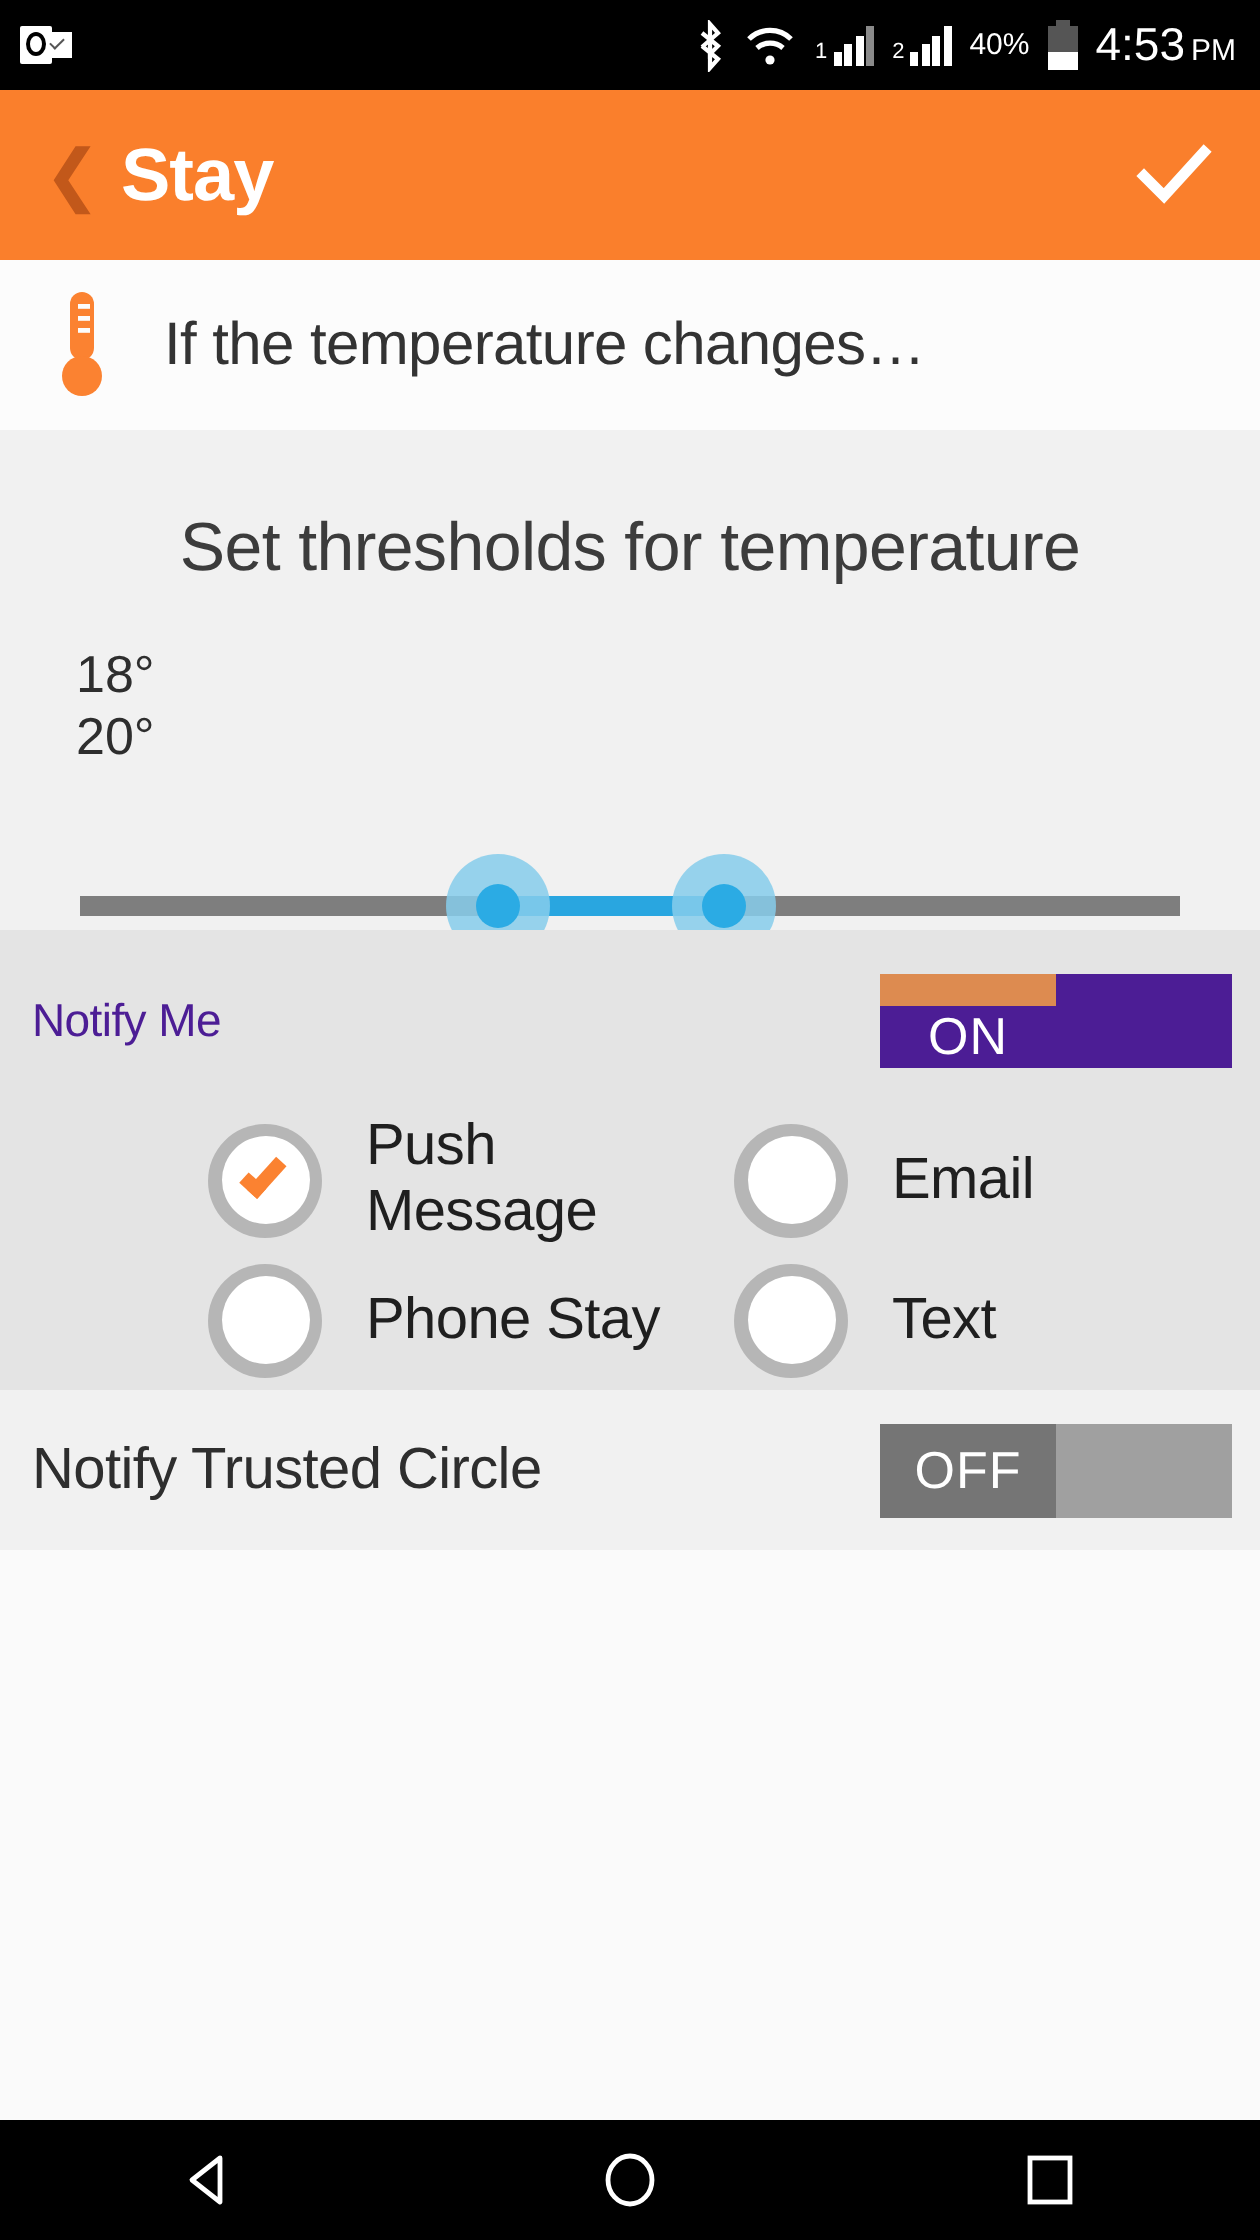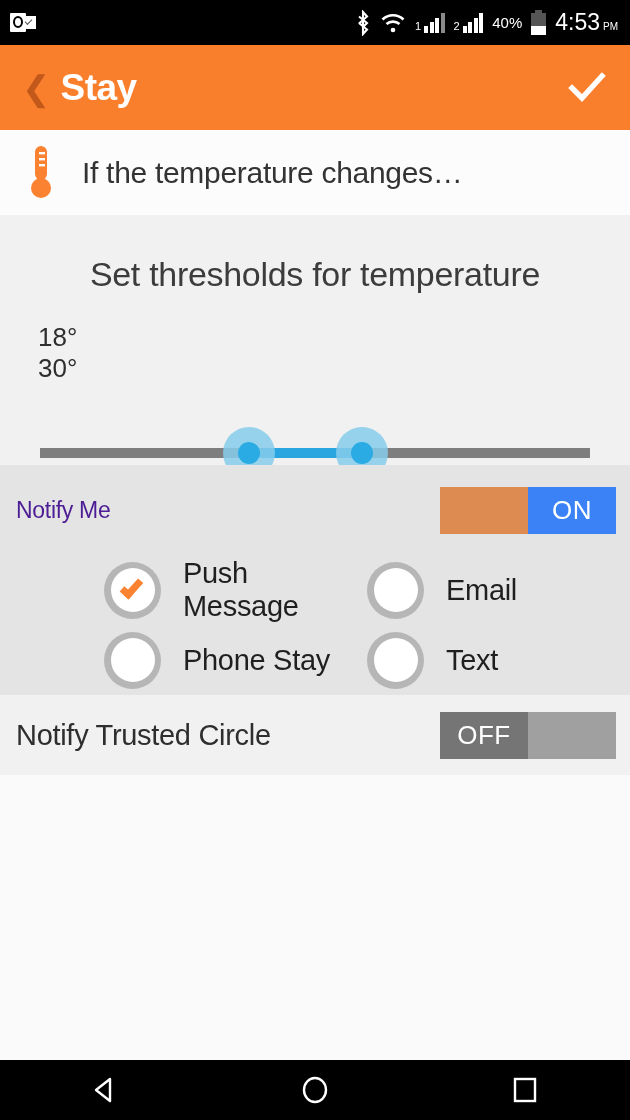--- a/index.html
+++ b/index.html
@@ -65,21 +65,21 @@
   }
   .batt-cap {
     position:absolute; left:4px; top:0px; width:7px; height:3px;
     background:#555;
   }
   .batt-fill {
     position:absolute; left:0; bottom:0; width:15px; height:8.8px;
     background:#fff;
   }
   .clock { color:#fff; font-size:23px; }
-  .clock .ampm { font-size:10px; margin-left:3px; }
+  .clock .ampm { font-size:15px; margin-left:3px; }
 
   
   .appbar {
     position:absolute; top:45px; left:0; width:630px; height:85px;
     background:#fa7f2c; display:flex; align-items:center; padding:0 22px;
   }
   .back-chev {
     color:#c2581a; font-size:34px; line-height:1;
     margin-right:10px; font-weight:400;
   }
@@ -139,21 +139,21 @@
     background:#e4e4e4;
   }
   .notify-head {
     display:flex; align-items:center; height:90px; padding:0 14px 0 16px;
   }
   .notify-label { font-size:23px; color:#4c1d95; letter-spacing:-0.3px; }
   .toggle {
     margin-left:auto; width:176px; height:47px;
     display:flex; position:relative;
   }
-  .toggle.on { background:#3b82f6; }
+  .toggle.on { background:#4c1d95;flex-direction:column; }
   .toggle.off { background:#a0a0a0; }
   .toggle .thumb { width:50%; height:100%; }
   .toggle.on .thumb { background:#dd8b50; }
   .toggle.off .thumb {
     background:#757575; order:-1;
     display:flex; align-items:center; justify-content:center;
   }
   .toggle .state {
     width:50%; height:100%;
     display:flex; align-items:center; justify-content:center;
@@ -284,21 +284,21 @@
         <rect x="13" y="20" width="6" height="2.4" fill="#fcfcfc"></rect>
       </svg>
     </span>
     <span class="trigger-text">If the temperature changes…</span>
   </div>
 
   <div class="thresh">
     <div class="thresh-title">Set thresholds for temperature</div>
     <div class="thresh-vals">
       <span>18°</span>
-      <span>30°</span>
+      <span>20°</span>
     </div>
     <div class="slider-wrap">
       <div class="track"></div>
       <div class="track-active"></div>
       <div class="handle handle-lo">
         <span class="halo"></span>
         <span class="knob"></span>
       </div>
       <div class="handle handle-hi">
         <span class="halo"></span>

